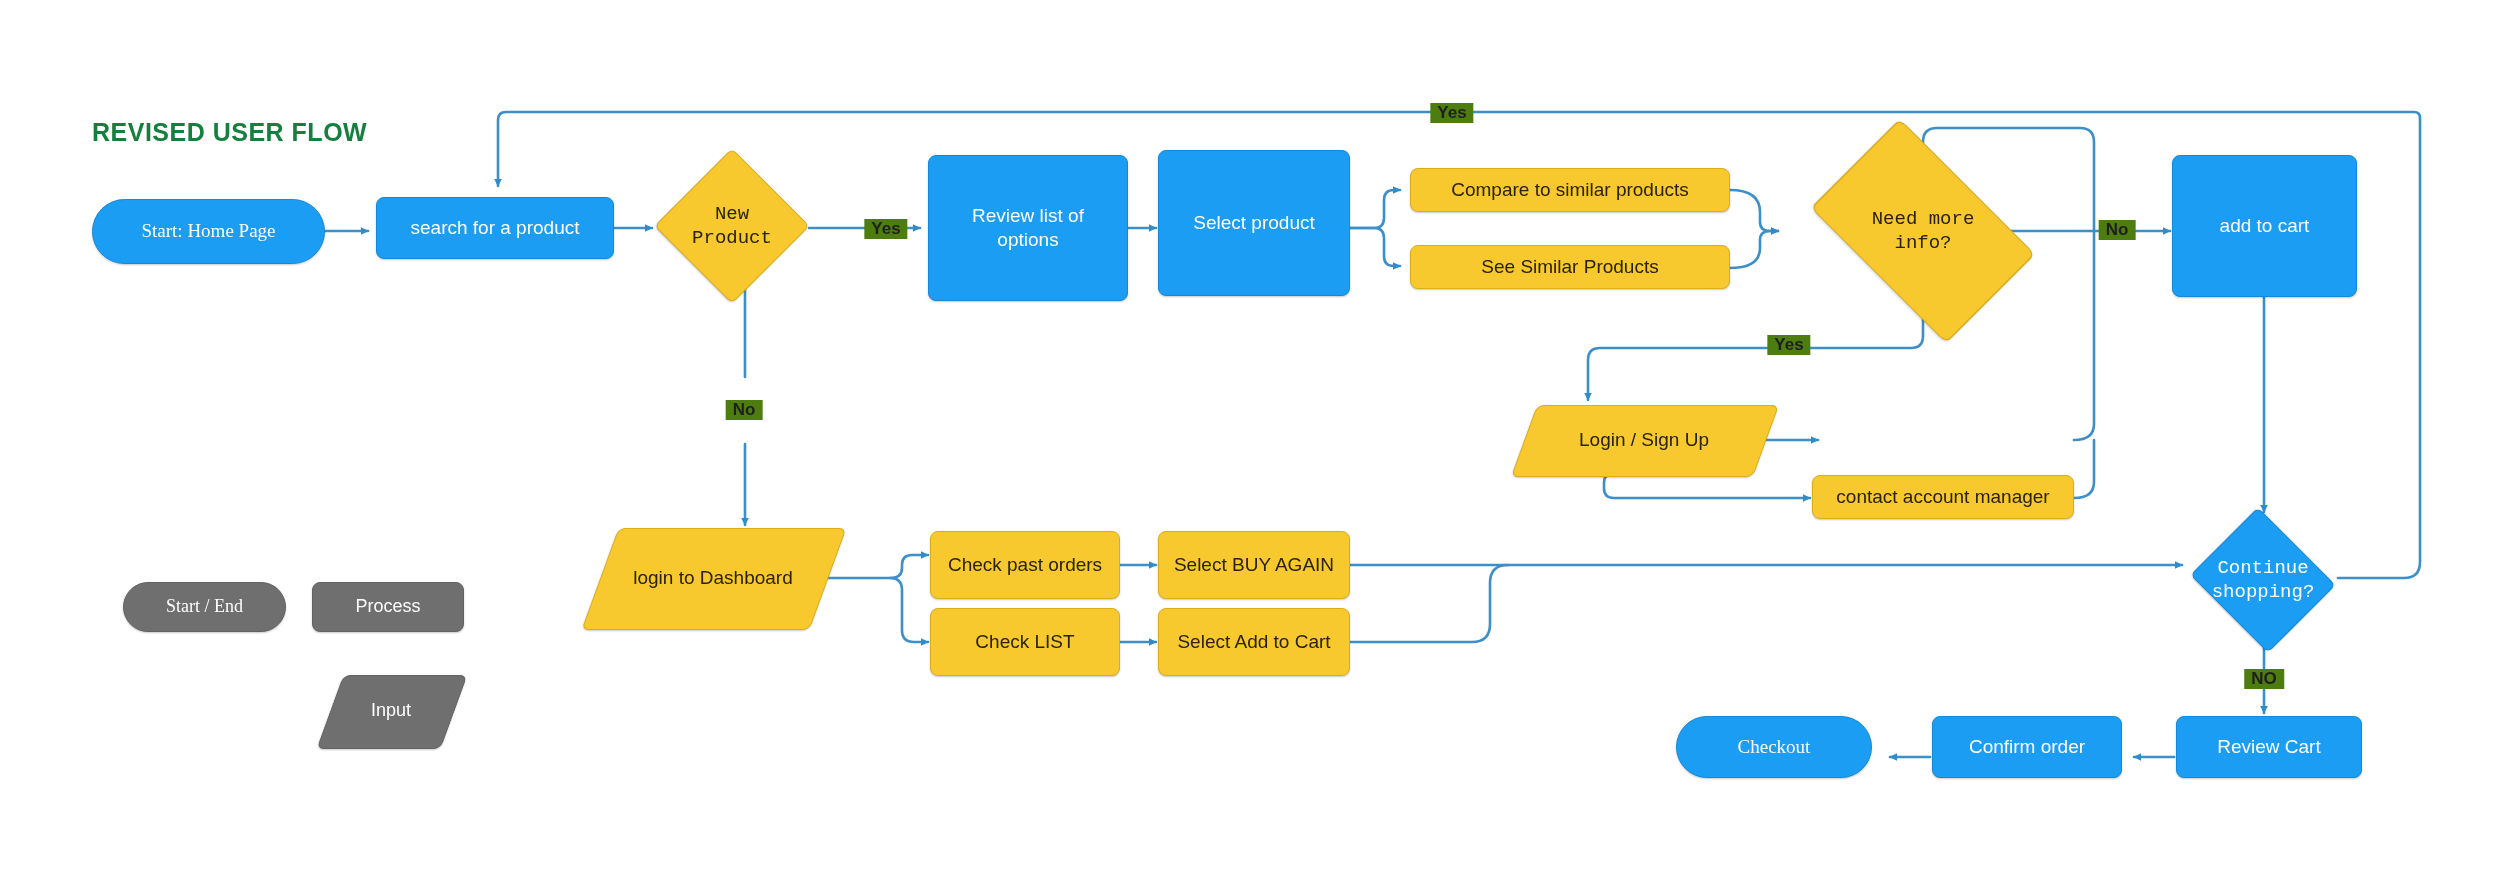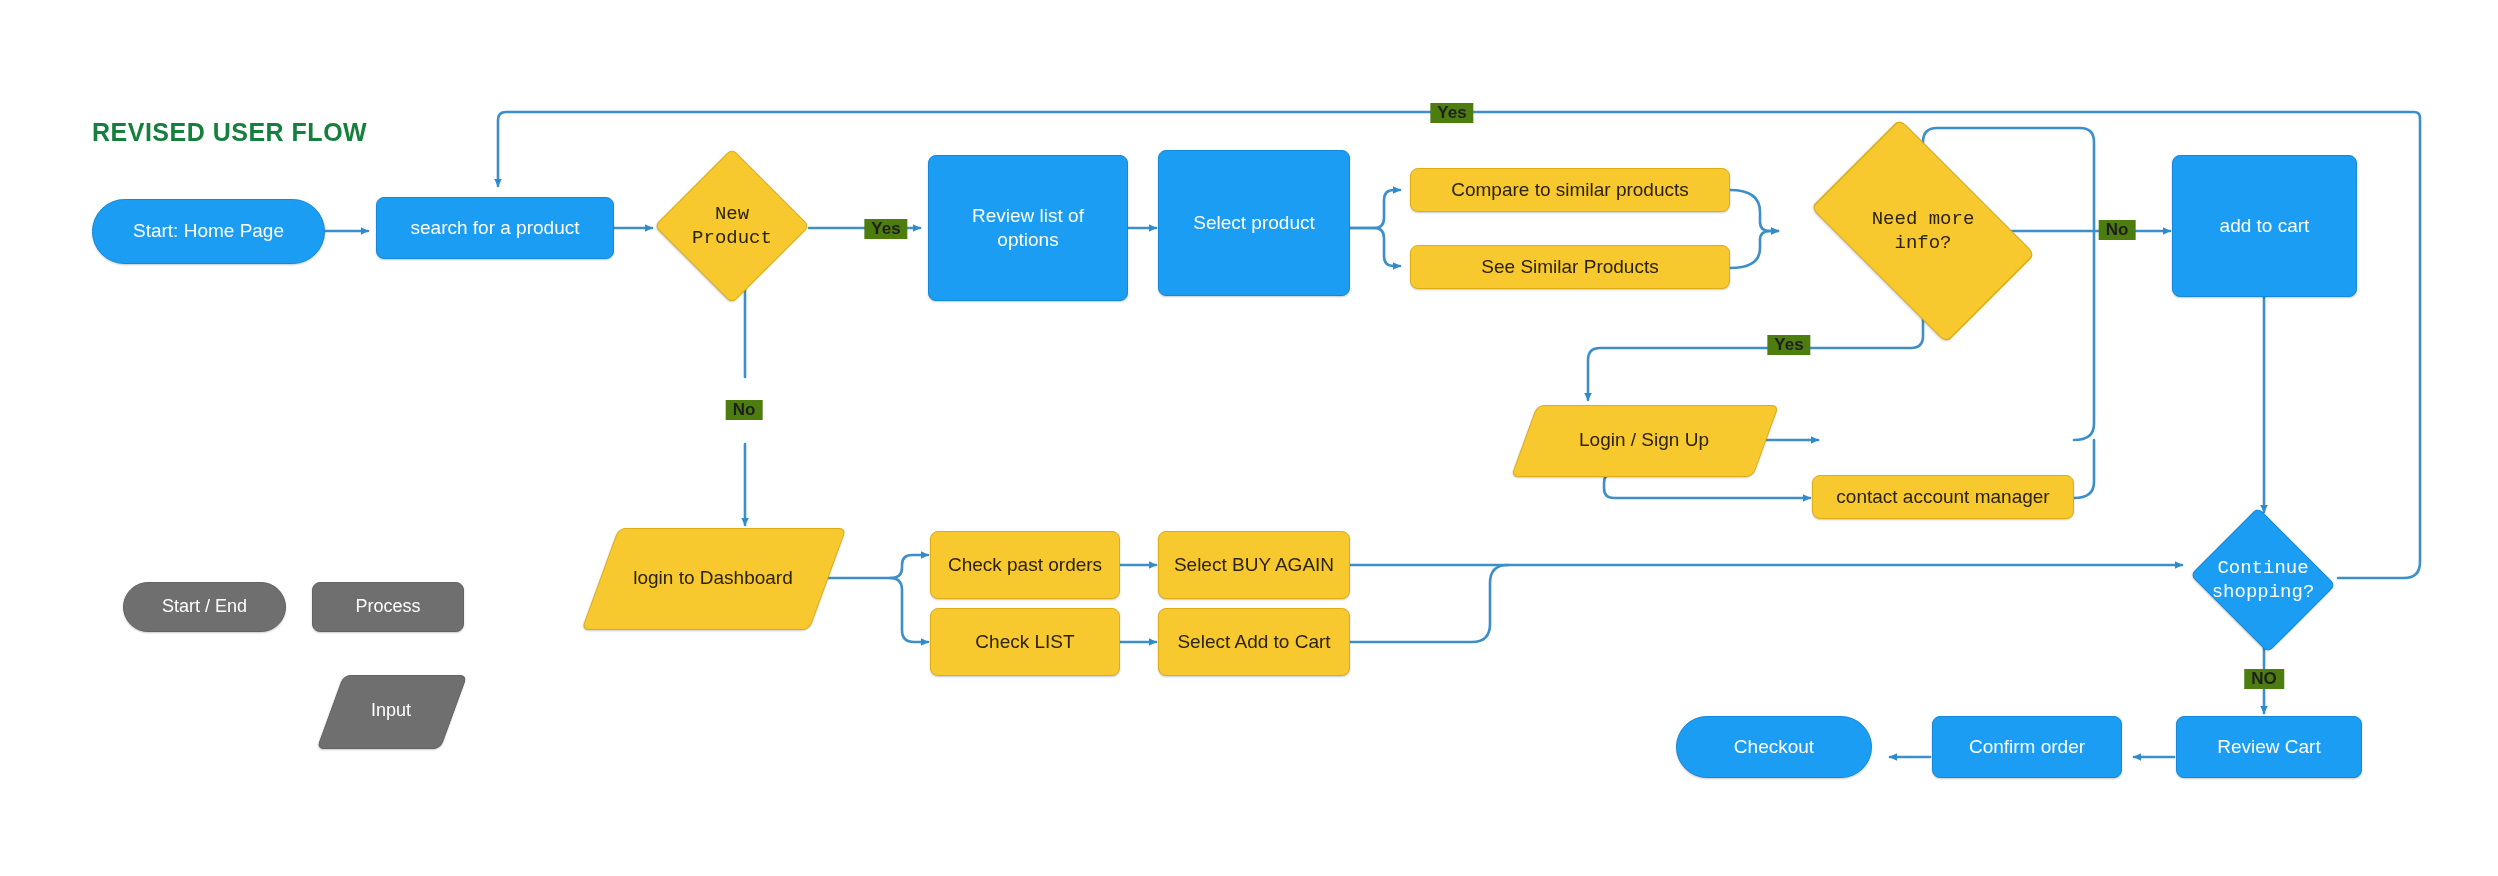--- a/index.html
+++ b/index.html
@@ -26,21 +26,21 @@
   .node .lbl{display:block;padding:0 10px;pointer-events:none;}
 
   .proc{
     border-radius:8px;
     box-shadow:0 1px 2px rgba(0,0,0,.22);
   }
   .blue{background:#1b9df3;color:#ffffff;border:1px solid #1489db;}
   .yellow{background:#f7c92e;color:#2a2209;border:1px solid #dcae16;}
   .grey{background:#6f6f6f;color:#ffffff;border:1px solid #636363;}
 
-  .terminal{border-radius:999px;}
+  .terminal{border-radius:999px;font-family:Liberation Serif, serif;}
 
   
   .diamond{background:transparent;border:none;box-shadow:none;}
   .diamond .dshape{
     position:absolute;left:50%;top:50%;
     transform:translate(-50%,-50%) rotate(45deg);
     border-radius:6px;
     box-shadow:0 1px 2px rgba(0,0,0,.22);
   }
   .diamond .lbl{position:relative;z-index:2;font-family:Liberation Mono, monospace;}

